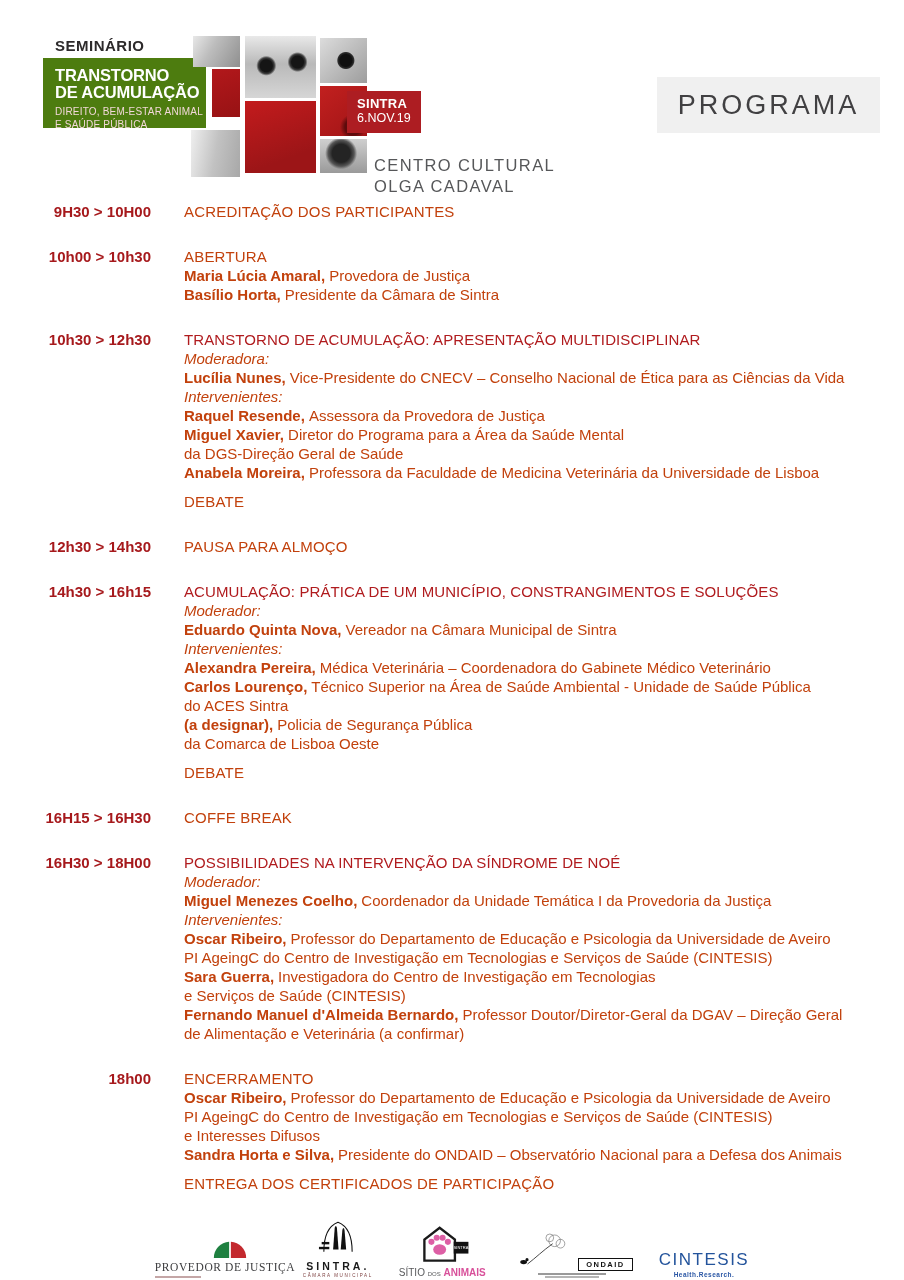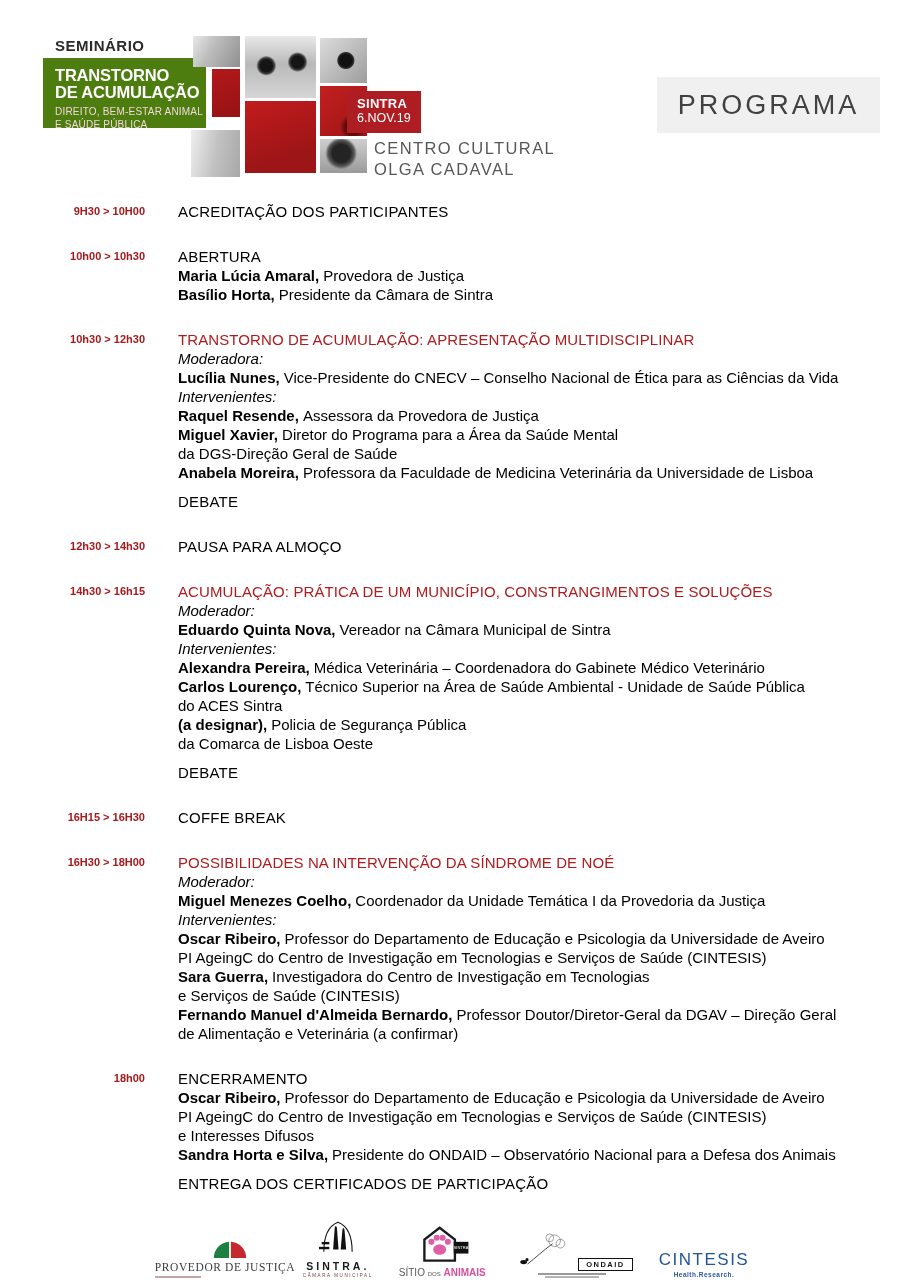--- a/index.html
+++ b/index.html
@@ -29,32 +29,32 @@
       radial-gradient(circle at 70% 82%, #5e0b0c 0 8px, rgba(0,0,0,0) 13px),
       linear-gradient(140deg,#c2201f,#a01416);}
   .c-nose{left:320px;top:139px;width:47px;height:34px;background:
       radial-gradient(circle at 45% 42%, #242424 0 9px, #555 13px, rgba(0,0,0,0) 16px),
       linear-gradient(180deg,#cfcfcf,#9a9a9a);}
 
   .sintra-box{position:absolute;left:347px;top:91px;width:74px;height:42px;background:#ad1d22;z-index:3;box-sizing:border-box;padding:5px 0 0 10px;}
   .sintra-box .city{font-size:13px;font-weight:bold;color:#fff;letter-spacing:.3px;line-height:15px;}
   .sintra-box .date{font-size:12.5px;color:#ffffff;line-height:15px;}
 
-  .venue{position:absolute;left:374px;top:138px;font-size:16.5px;color:#565759;letter-spacing:1.4px;line-height:21px;}
+  .venue{position:absolute;left:374px;top:155px;font-size:16.5px;color:#565759;letter-spacing:1.4px;line-height:21px;}
 
   .programa-box{position:absolute;left:657px;top:77px;width:223px;height:56px;background:#f0f0f0;
       display:flex;align-items:center;justify-content:center;}
   .programa-box span{font-size:27px;font-weight:100;color:#414042;letter-spacing:3px;}
 
   
   .schedule{position:absolute;left:0;top:202px;width:904px;}
   .section{display:flex;margin-bottom:26px;}
-  .time{width:145px;flex-shrink:0;text-align:right;font-size:11px;font-weight:bold;color:#a6191c;line-height:19px;}
+  .time{width:145px;flex-shrink:0;text-align:right;font-size:15px;font-weight:bold;color:#a6191c;line-height:19px;padding-left:6px;}
   .content{margin-left:33px;width:712px;}
-  .line{font-size:15px;line-height:19px;color:#000000;}
+  .line{font-size:15px;line-height:19px;color:#c2410c;}
   .l-heading{letter-spacing:.2px;}
   .l-title{color:#b01b1e;letter-spacing:.1px;}
   .l-italic{font-style:italic;}
   .l-speaker .name{font-weight:bold;margin-right:4px;}
   .l-gap{margin-top:10px;}
 
   
   .footer{position:absolute;left:0;top:1218px;width:904px;display:flex;justify-content:center;align-items:flex-end;gap:26px;}
   .logo{text-align:center;}
   .pj{width:122px;text-align:left;}

